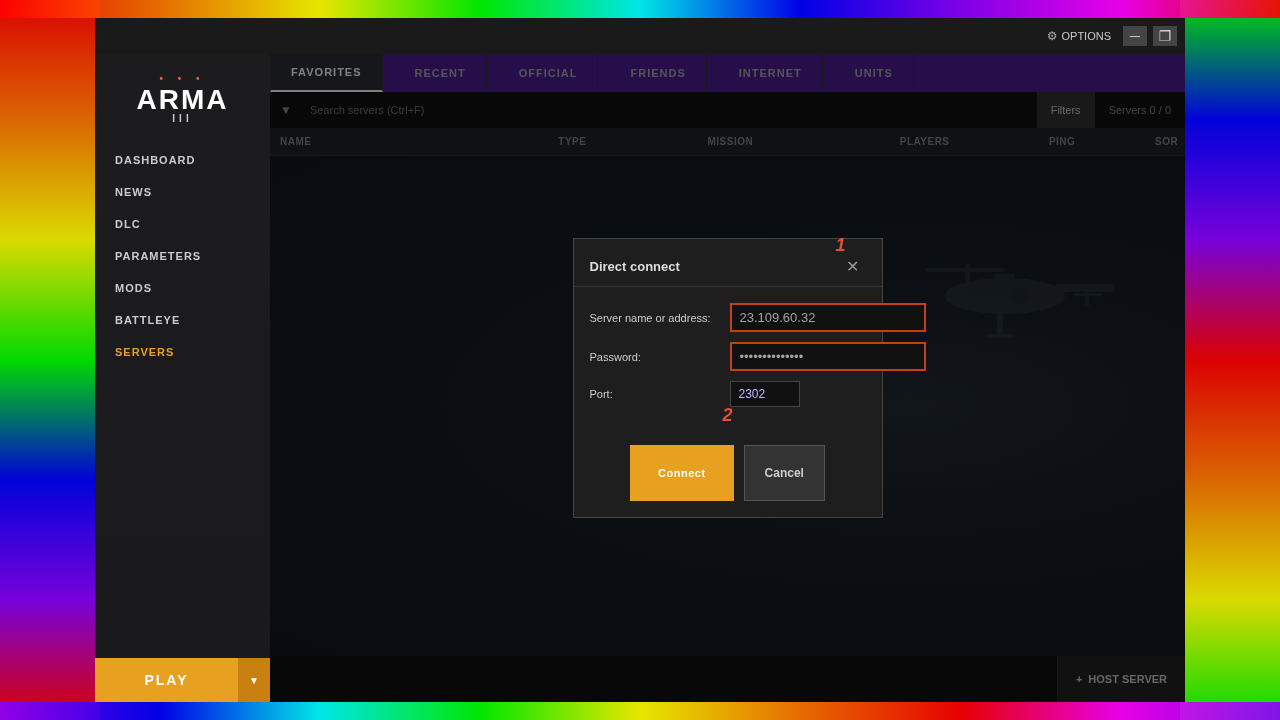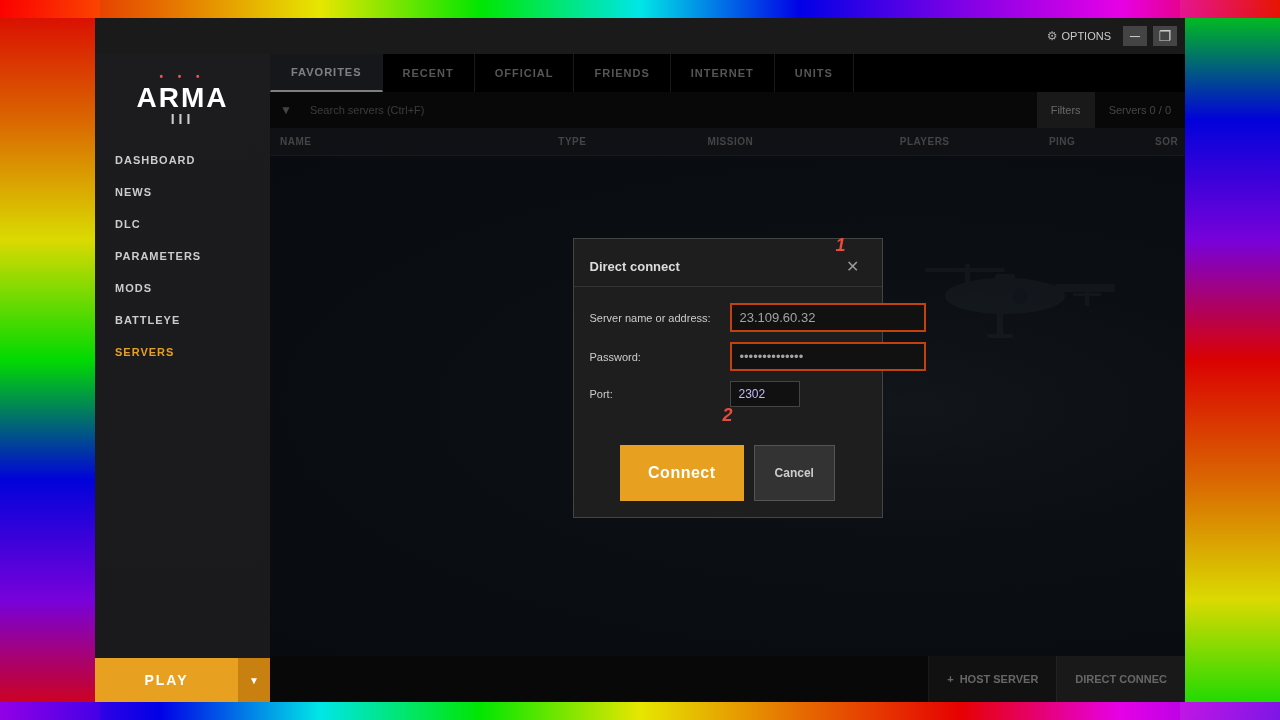--- a/index.html
+++ b/index.html
@@ -122,21 +122,21 @@
       height: 90px;
     }
     .arma-logo {
       color: white;
       font-weight: bold;
       font-size: 28px;
       letter-spacing: 2px;
       text-align: center;
       line-height: 1;
     }
-    .arma-logo .roman { font-size: 14px; color: #ccc; display: block; letter-spacing: 4px; }
+    .arma-logo .roman { font-size: 10px; color: #ccc; display: block; letter-spacing: 4px; }
     .arma-logo .dots { font-size: 10px; color: #e55; display: block; letter-spacing: 6px; margin-bottom: 2px; }
 
     .nav-item {
       padding: 10px 20px;
       color: #ccc;
       font-size: 11px;
       font-weight: bold;
       letter-spacing: 1px;
       cursor: pointer;
       text-transform: uppercase;
@@ -176,23 +176,24 @@
       display: flex;
       flex-direction: column;
       background: #2a2e35;
       position: relative;
       overflow: hidden;
     }
 
     
     .tab-bar {
       display: flex;
-      background: #000000;
+      background: #4c1d95;
       flex-shrink: 0;
       height: 38px;
+      gap: 12px;
     }
     .tab {
       padding: 0 20px;
       color: #aaa;
       font-size: 11px;
       font-weight: bold;
       letter-spacing: 1px;
       cursor: pointer;
       display: flex; align-items: center;
       border-right: 1px solid #333;
@@ -418,21 +419,21 @@
     .modal-footer {
       padding: 12px 16px 16px;
       display: flex;
       justify-content: center;
       gap: 10px;
     }
     .connect-btn {
       background: #e8a020;
       color: #fff;
       border: none;
-      font-size: 16px;
+      font-size: 11px;
       font-weight: bold;
       padding: 8px 28px;
       cursor: pointer;
       letter-spacing: 0.5px;
     }
     .cancel-btn {
       background: #333;
       color: #ccc;
       border: 1px solid #555;
       font-size: 12px;
@@ -592,23 +593,20 @@
         </div>
 
         <div class="empty-message">Mark your favorite server with a star to save it here.</div>
         <div class="stars">☆ ★</div>
       </div>
 
       <div class="bottom-bar">
         <button class="host-server-btn">
           <span>+</span>
           <span>HOST SERVER</span>
-        </button>
-        <button class="direct-connect-btn">
-          <span>DIRECT CONNEC</span>
         </button>
       </div>
 
       <div class="modal-overlay">
         <div class="modal">
 
           <div style="position:relative;">
             <span class="step-annotation step-1" style="position:absolute; top:-4px; right:36px; color:#e74c3c; font-size:18px; font-weight:bold; font-style:italic; z-index:200;">1</span>
           </div>
 

